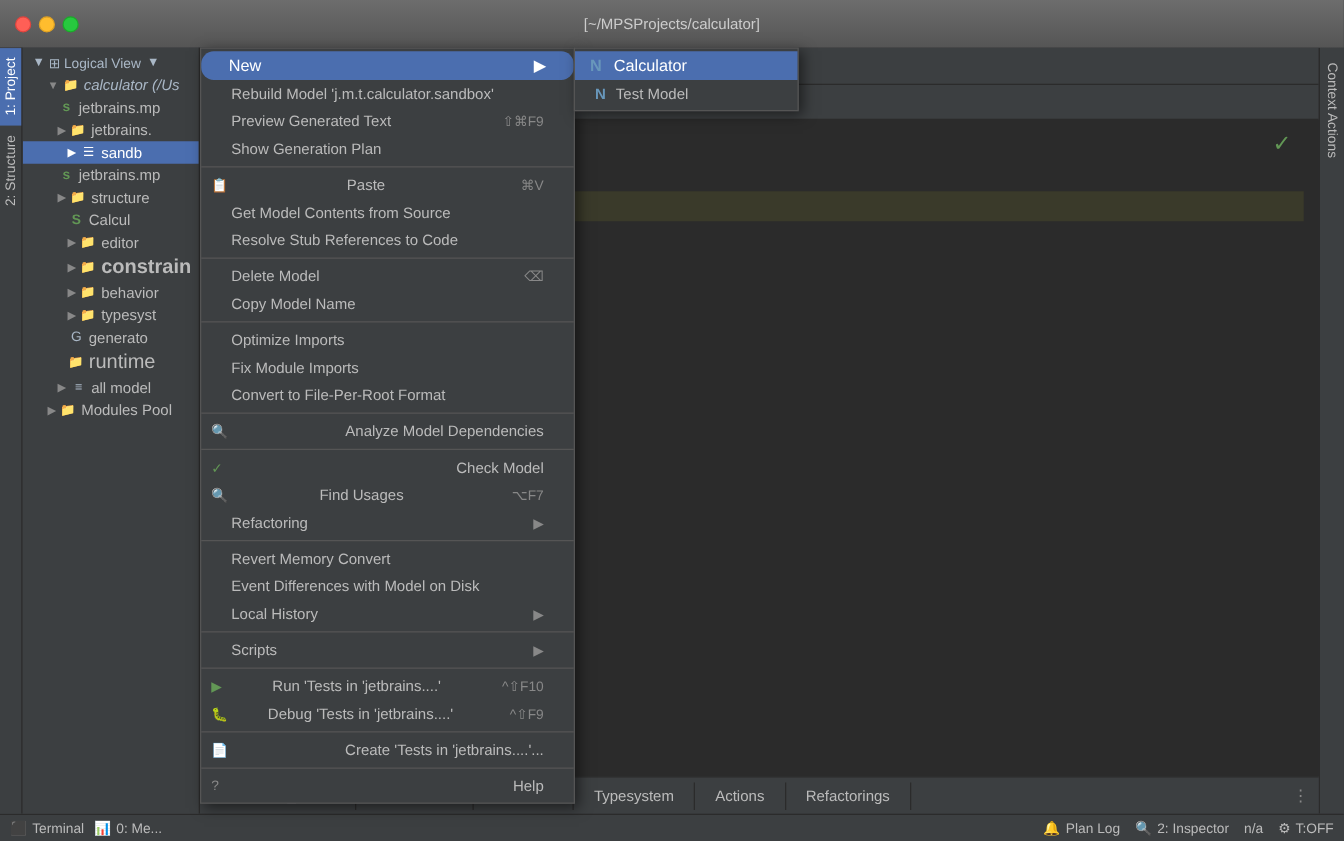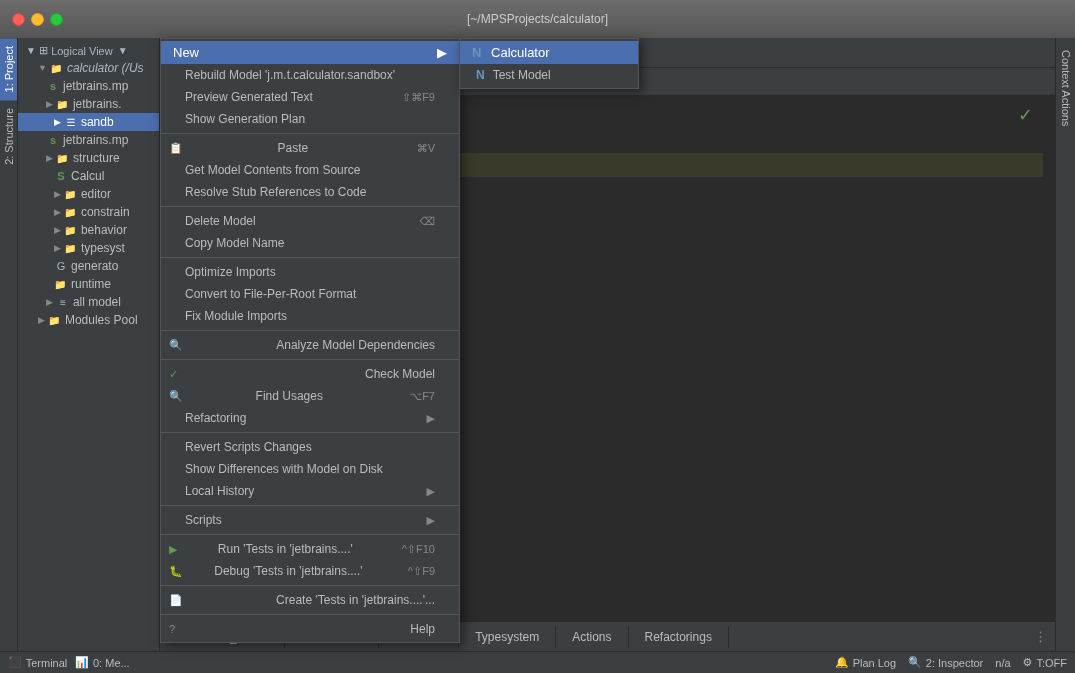--- a/index.html
+++ b/index.html
@@ -256,25 +256,26 @@
       border: 1px solid #555;
       box-shadow: 3px 3px 10px rgba(0,0,0,0.5);
       min-width: 300px;
       z-index: 200;
       padding: 2px 0;
     }
 
     .menu-header {
       background: #4b6eaf;
       color: white;
-      padding: 4px 12px;
+      padding: 4px 22px;
       font-size: 13px;
       display: flex;
       align-items: center;
       justify-content: space-between;
+      border-radius: 10px;
     }
 
     .menu-item {
       padding: 4px 24px 4px 24px;
       color: #bbbbbb;
       display: flex;
       align-items: center;
       justify-content: space-between;
       cursor: pointer;
       font-size: 12px;
@@ -392,39 +393,39 @@
           <span style="font-size:12px;">Calcul</span>
         </div>
         <div class="tree-item" style="padding-left:36px;">
           <span class="arrow">▶</span>
           <span class="tree-icon icon-folder">📁</span>
           <span style="font-size:12px;">editor</span>
         </div>
         <div class="tree-item" style="padding-left:36px;">
           <span class="arrow">▶</span>
           <span class="tree-icon icon-folder">📁</span>
-          <span style="font-size:12px;">constrain</span>
+          <span style="font-size:16px;font-weight:bold;">constrain</span>
         </div>
         <div class="tree-item" style="padding-left:36px;">
           <span class="arrow">▶</span>
           <span class="tree-icon icon-folder">📁</span>
           <span style="font-size:12px;">behavior</span>
         </div>
         <div class="tree-item" style="padding-left:36px;">
           <span class="arrow">▶</span>
           <span class="tree-icon icon-folder">📁</span>
           <span style="font-size:12px;">typesyst</span>
         </div>
         <div class="tree-item" style="padding-left:36px;">
           <span class="tree-icon" style="color:#a9b7c6; font-size:11px;">G</span>
           <span style="font-size:12px;">generato</span>
         </div>
         <div class="tree-item" style="padding-left:36px;">
           <span class="tree-icon icon-folder">📁</span>
-          <span style="font-size:12px;">runtime</span>
+          <span style="font-size:16px;">runtime</span>
         </div>
         <div class="tree-item" style="padding-left:28px;">
           <span class="arrow">▶</span>
           <span class="tree-icon" style="color:#a9b7c6; font-size:10px;">≡</span>
           <span style="font-size:12px;">all model</span>
         </div>
         <div class="tree-item" style="padding-left:20px;">
           <span class="arrow">▶</span>
           <span class="tree-icon icon-folder">📁</span>
           <span style="font-size:12px;">Modules Pool</span>
@@ -563,25 +564,25 @@
       <span>Copy Model Name</span>
     </div>
 
     <div class="menu-separator"></div>
 
     <div class="menu-item">
       <span>Optimize Imports</span>
     </div>
 
     <div class="menu-item">
+      <span>Fix Module Imports</span>
+    </div>
+
+    <div class="menu-item">
       <span>Convert to File-Per-Root Format</span>
-    </div>
-
-    <div class="menu-item">
-      <span>Fix Module Imports</span>
     </div>
 
     <div class="menu-separator"></div>
 
     <div class="menu-item">
       <span style="width:20px; margin-left:-16px; font-size:11px; color:#629755;">🔍</span>
       <span>Analyze Model Dependencies</span>
     </div>
 
     <div class="menu-separator"></div>
@@ -598,25 +599,25 @@
     </div>
 
     <div class="menu-item">
       <span>Refactoring</span>
       <span class="menu-arrow">▶</span>
     </div>
 
     <div class="menu-separator"></div>
 
     <div class="menu-item">
-      <span>Revert Scripts Changes</span>
-    </div>
-
-    <div class="menu-item">
-      <span>Show Differences with Model on Disk</span>
+      <span>Revert Memory Convert</span>
+    </div>
+
+    <div class="menu-item">
+      <span>Event Differences with Model on Disk</span>
     </div>
 
     <div class="menu-item">
       <span>Local History</span>
       <span class="menu-arrow">▶</span>
     </div>
 
     <div class="menu-separator"></div>
 
     <div class="menu-item">

